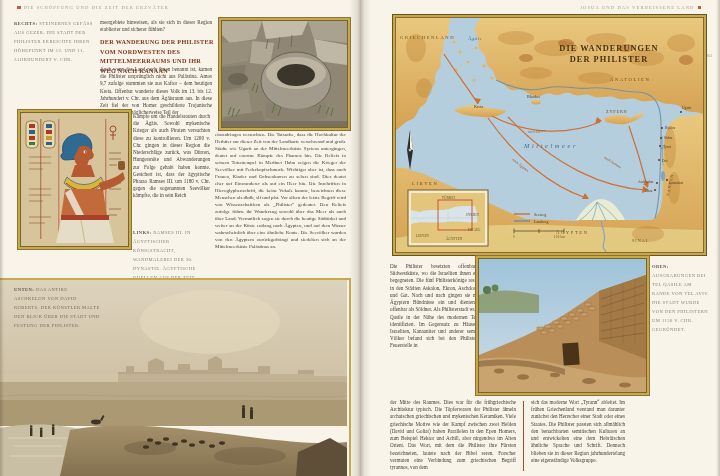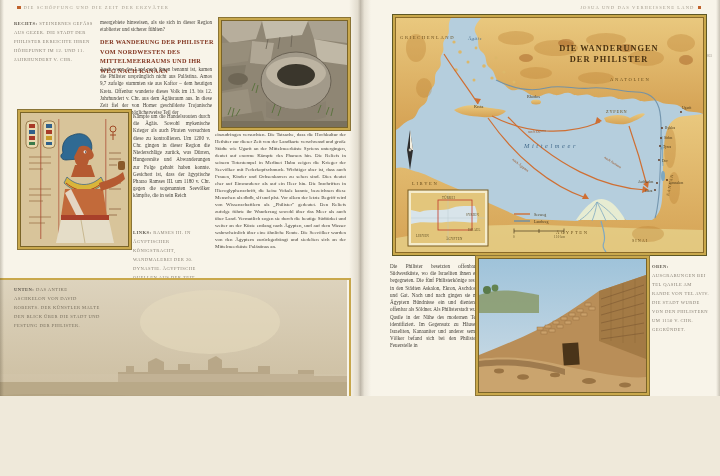--- a/index.html
+++ b/index.html
@@ -1,17 +1,17 @@
 <!DOCTYPE html>
 <html><head>
 <meta charset="utf-8">
 <style>
   html,body{margin:0;padding:0;}
   body{width:720px;height:476px;background:#efe9da;font-family:"Liberation Serif",serif;}
-  #spread{position:relative;width:720px;height:396px;background:#f8f4e9;overflow:hidden;}
+  #spread{position:relative;width:720px;height:476px;background:#f8f4e9;overflow:hidden;}
   .abs{position:absolute;}
   .hdr{font-size:4.6px;letter-spacing:1.1px;color:#a49d8e;text-transform:uppercase;white-space:nowrap;}
   .bullet{display:inline-block;width:3.5px;height:3.5px;background:#c0622c;vertical-align:middle;margin:0 3px 1px 3px;}
   .cap{font-size:4.6px;letter-spacing:.45px;color:#8b8377;text-transform:uppercase;line-height:1.95;}
   .cap b{color:#5c564c;font-weight:bold;}
   .body{font-size:5.1px;line-height:1.42;color:#45413a;text-align:justify;}
   .intro{font-size:5.1px;line-height:1.45;color:#45413a;text-align:justify;}
   .heading{font-size:6.2px;font-weight:bold;color:#81341f;letter-spacing:.3px;line-height:1.55;text-transform:uppercase;}
   .photo-frame{border:1px solid #7a6428;box-shadow:0 0 0 2px #c9a84c,0 0 0 3px #8a7436;background:#ddd;}
   .map-outer{background:#c9a84c;padding:2px;border:1px solid #5d5724;}

